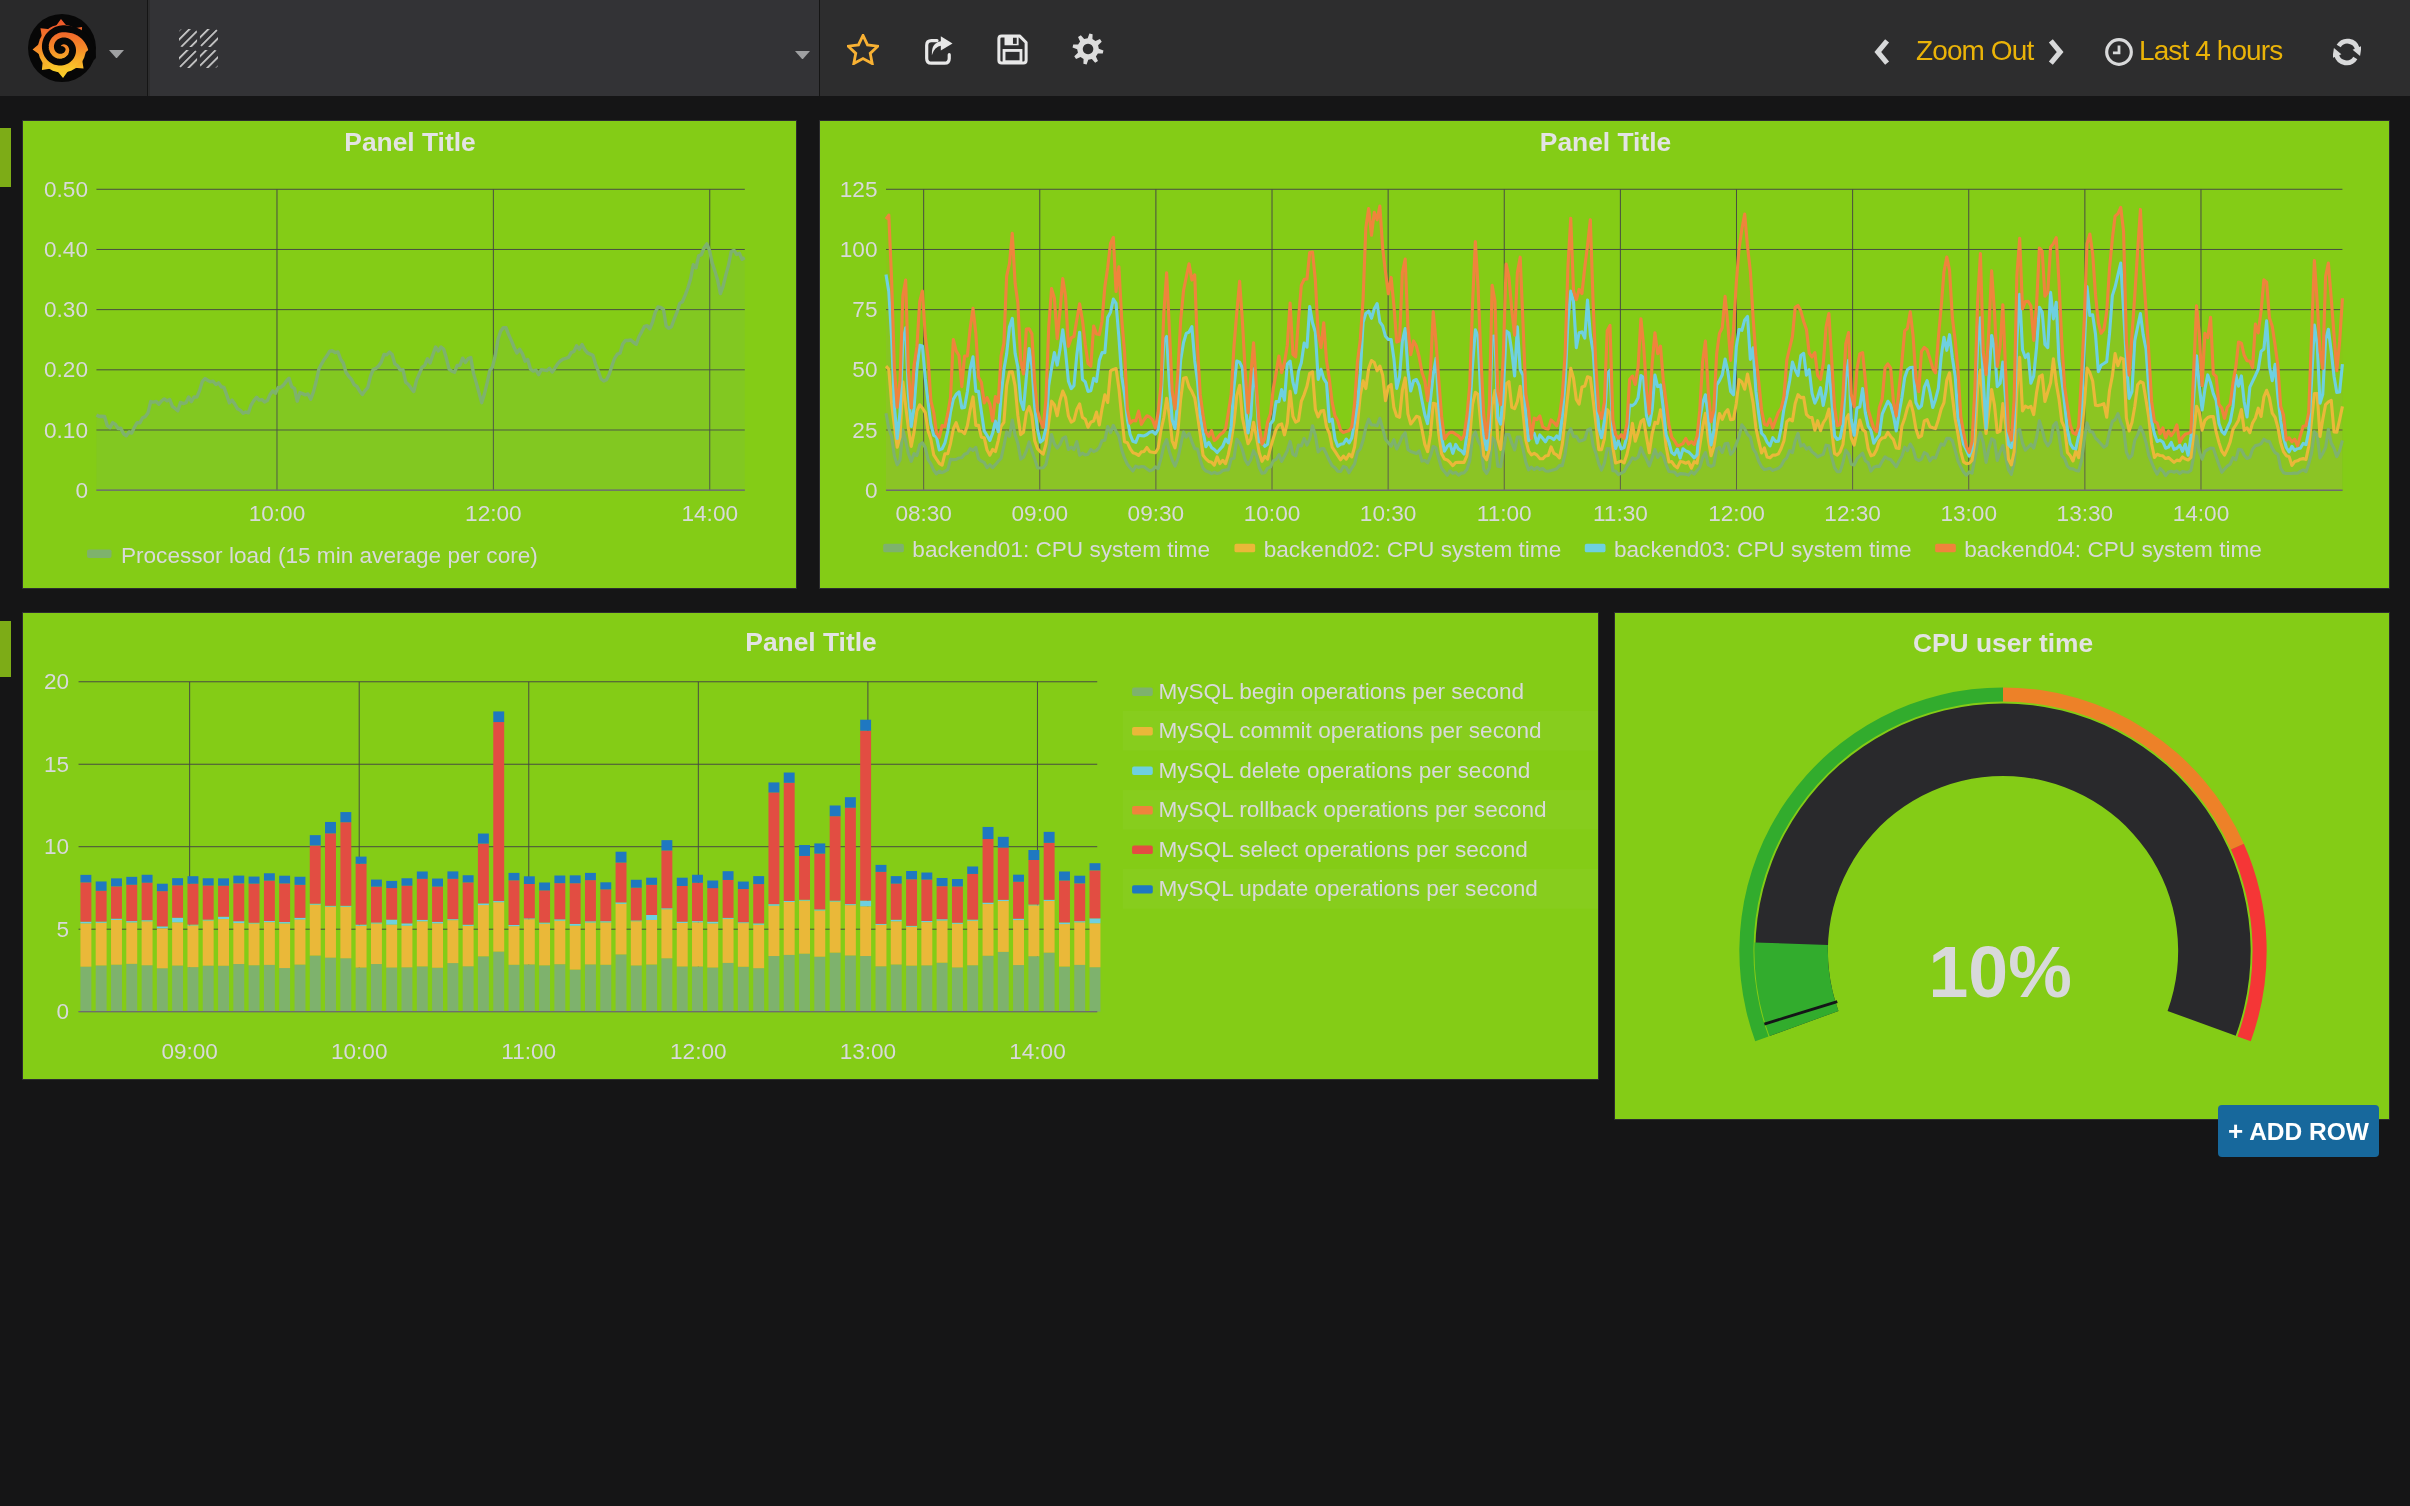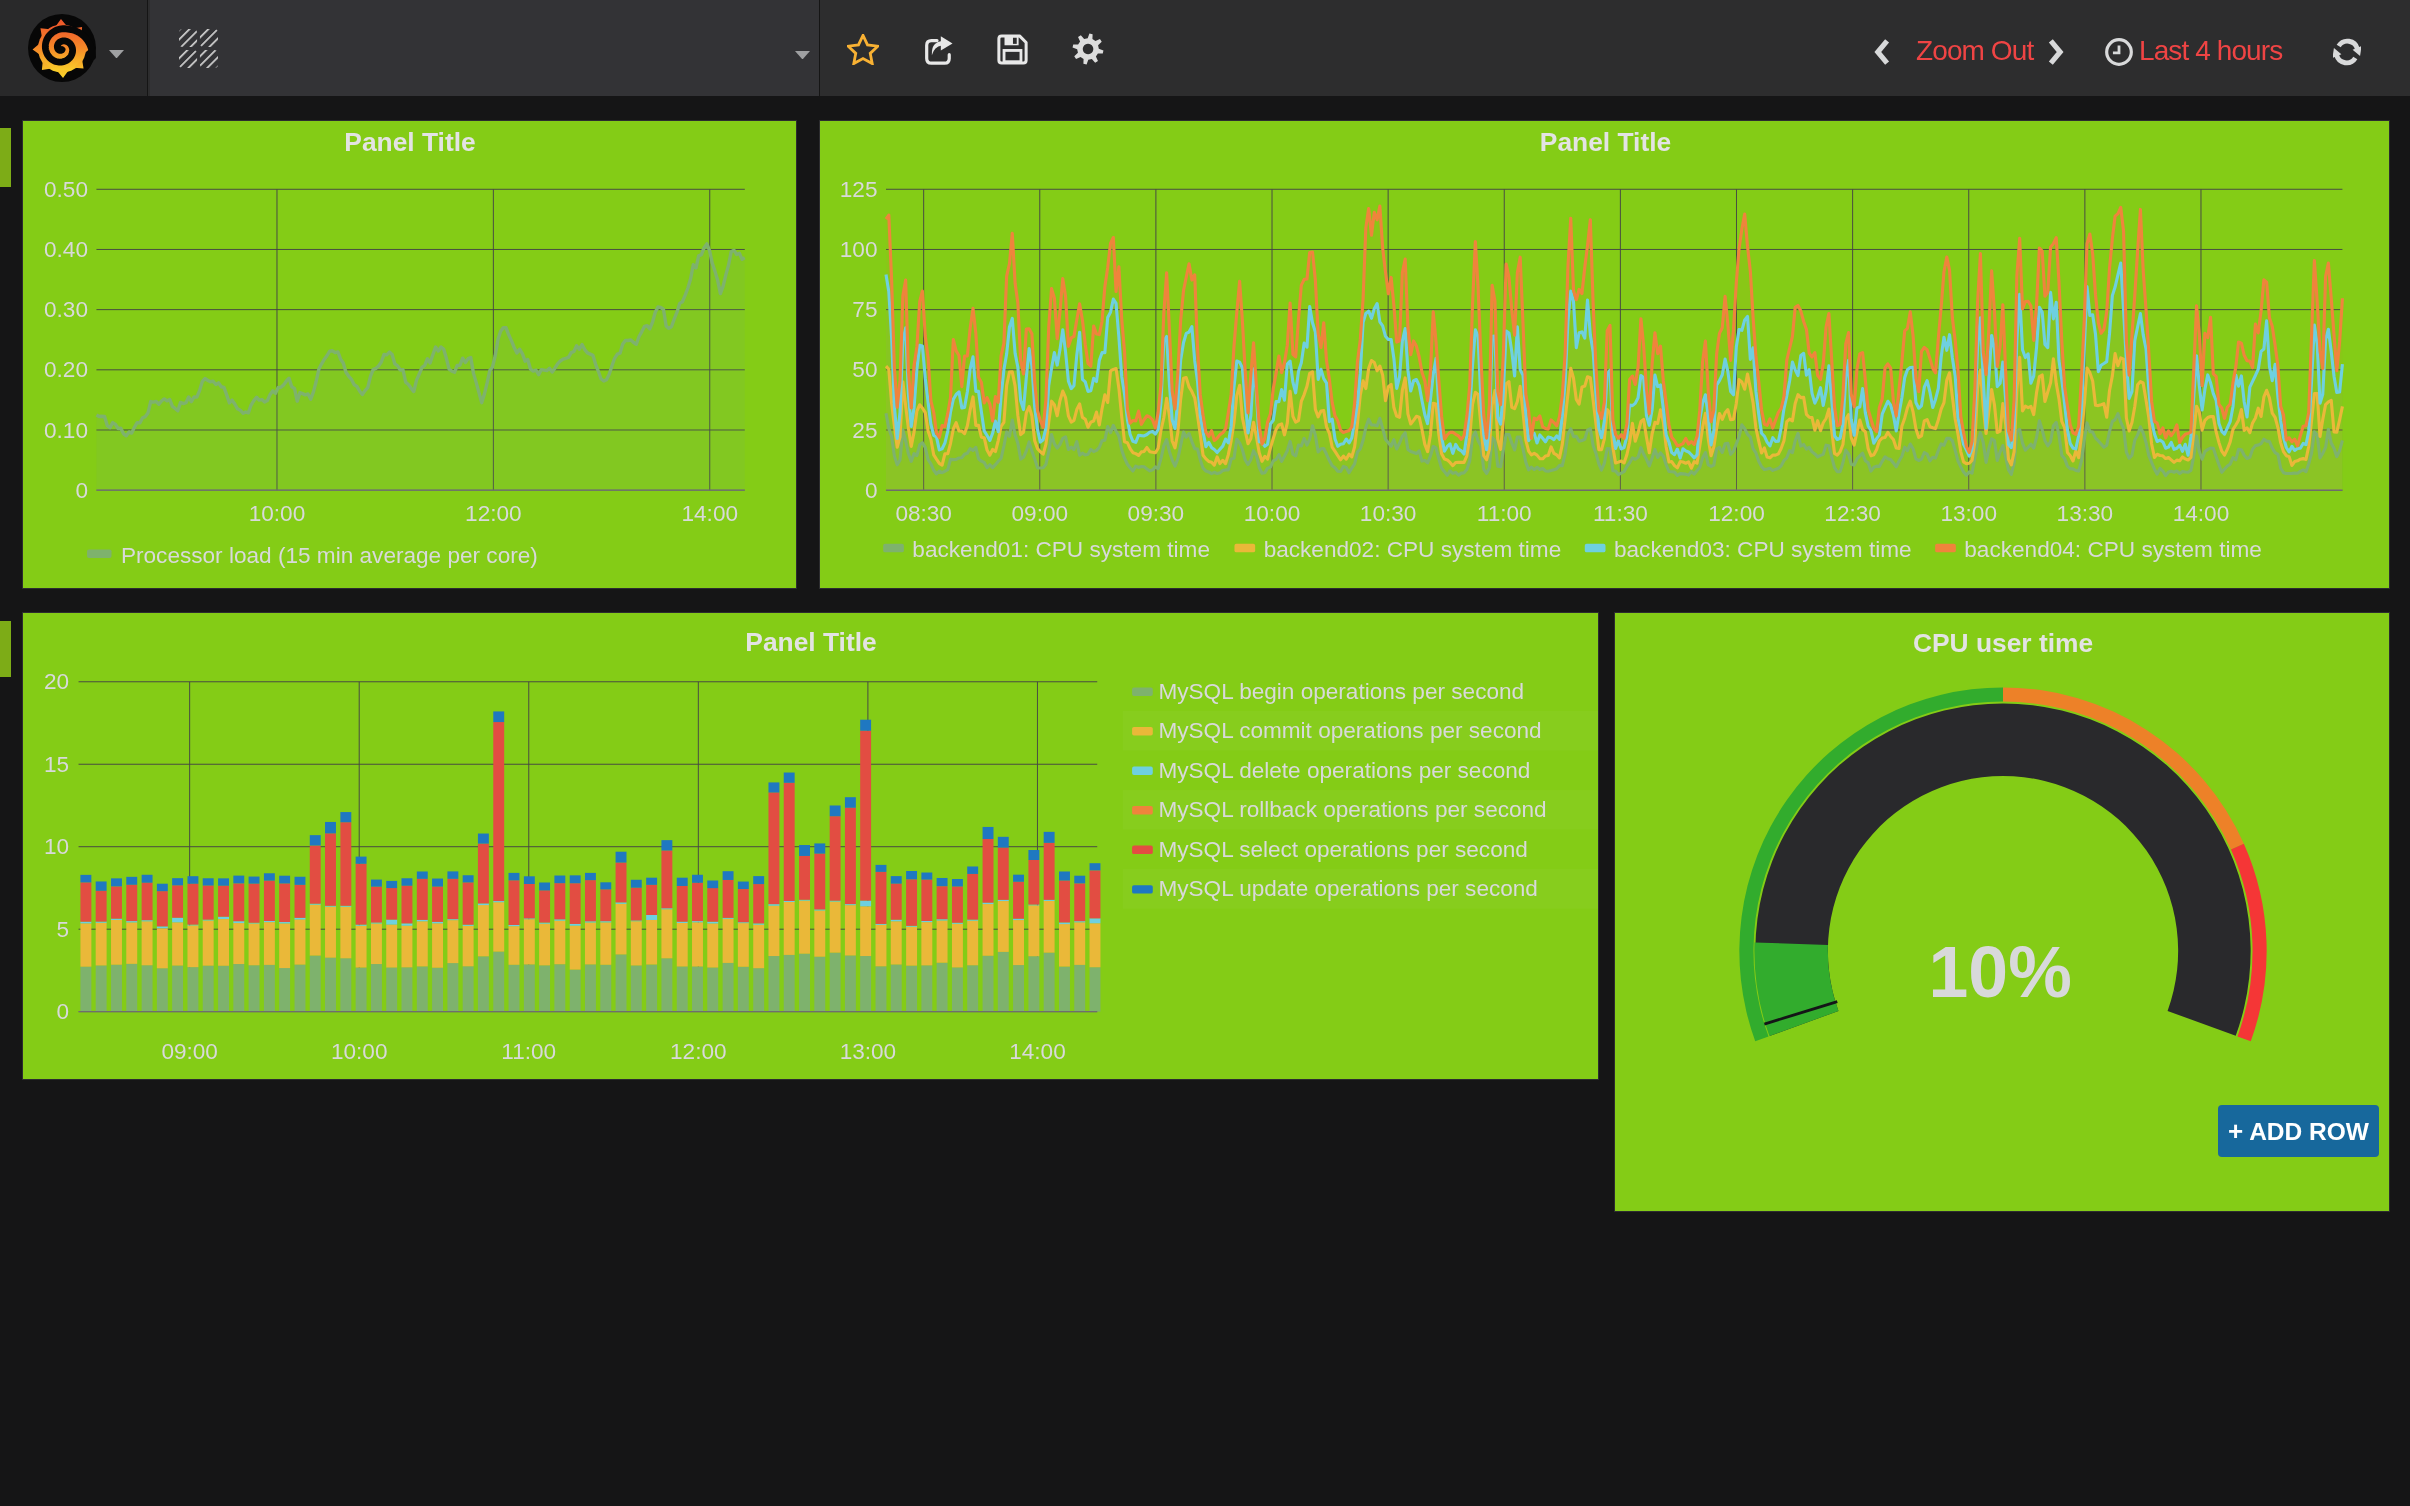--- a/index.html
+++ b/index.html
@@ -1,20 +1,20 @@
 <!DOCTYPE html>
 <html style="font-size:15px"><head><meta charset="utf-8"><style>
 * { margin:0; padding:0; box-sizing:border-box; }
 html,body { width:2411px; height:1507px; background:#151516; font-family:"Liberation Sans", sans-serif; overflow:hidden; -webkit-font-smoothing:antialiased; }
 .navbar { position:absolute; left:0; top:0; width:2411px; height:96px; background:#2d2d2e; }
 .nav-logo { position:absolute; left:0; top:0; width:148px; height:96px; background:#29292a; border-right:1.9px solid #151515; }
 .nav-title-sec { position:absolute; left:150px; top:0; width:670px; height:96px; background:#333336; border-right:1.9px solid #151515; }
 .nav-title { position:absolute; left:84px; top:0; height:96px; line-height:96px; color:#e3e3e3; font-size:29px; white-space:nowrap; }
 .icon { position:absolute; }
-.navtext { position:absolute; color:#ef4444; font-size:28px; letter-spacing:-0.9px; line-height:102px; top:0; height:96px; white-space:nowrap; }
+.navtext { position:absolute; color:#eab308; font-size:28px; letter-spacing:-0.9px; line-height:102px; top:0; height:96px; white-space:nowrap; }
 .panel { position:absolute; background:#84cc16; border:1.9px solid #2c2c2f; }
 .rowtab { position:absolute; left:0; width:11.3px; background:#7dac17; }
 .addrow { position:absolute; left:2218px; top:1105px; width:161px; height:52px; background:#17689c; border-radius:4px; color:#ffffff; font-size:24.5px; font-weight:bold; text-align:center; line-height:52px; }
 </style></head>
 <body>
 <div class="navbar">
   <div class="nav-logo">
       <div style="position:absolute;left:28px;top:14px;"><svg width="68" height="68" viewBox="0 0 72 72">
           <defs>
             <linearGradient id="lg" x1="0" y1="0" x2="0" y2="1">
@@ -542,21 +542,21 @@
       <text x="1206" y="175.0" font-size="24" fill="#d8d9da">MySQL delete operations per second</text>
       <rect x="1168" y="188.0" width="505" height="42" fill="rgba(255,255,255,0.032)"></rect>
       <rect x="1178" y="205.0" width="22" height="9" rx="2" fill="#ef843c"></rect>
       <text x="1206" y="217.0" font-size="24" fill="#d8d9da">MySQL rollback operations per second</text>
       <rect x="1178" y="247.0" width="22" height="9" rx="2" fill="#e24d42"></rect>
       <text x="1206" y="259.0" font-size="24" fill="#d8d9da">MySQL select operations per second</text>
       <rect x="1168" y="272.0" width="505" height="42" fill="rgba(255,255,255,0.032)"></rect>
       <rect x="1178" y="289.0" width="22" height="9" rx="2" fill="#1f78c1"></rect>
       <text x="1206" y="301.0" font-size="24" fill="#d8d9da">MySQL update operations per second</text>
     </svg></div>
-<div class="panel" style="left:1614px;top:612px;width:776px;height:600px;"><svg width="776" height="468" font-family="Liberation Sans, sans-serif" viewBox="0 0 824 497">
+<div class="panel" style="left:1614px;top:612px;width:776px;height:508px;"><svg width="776" height="468" font-family="Liberation Sans, sans-serif" viewBox="0 0 824 497">
       <text x="412" y="41" text-anchor="middle" font-size="28" font-weight="bold" fill="#e3e3e3">CPU user time</text>
       <path d="M 164.86 448.95 A 263.0 263.0 0 1 1 659.14 448.95 L 586.78 422.62 A 186.0 186.0 0 1 0 237.22 422.62 Z" fill="#29292c"></path>
       <path d="M 163.92 449.29 A 264.0 264.0 0 0 1 148.16 349.79 L 226.11 352.51 A 186.0 186.0 0 0 0 237.22 422.62 Z" fill="rgb(50,172,45)"></path>
       <line x1="236.0" y1="412.8" x2="157.6" y2="436.8" stroke="#141517" stroke-width="3"></line>
       <path d="M 148.89 454.77 A 280.0 280.0 0 0 1 412.00 79.00 L 412.00 94.00 A 265.0 265.0 0 0 0 162.98 449.64 Z" fill="rgb(50,172,45)"></path>
       <path d="M 412.00 79.00 A 280.0 280.0 0 0 1 667.79 245.11 L 654.09 251.21 A 265.0 265.0 0 0 0 412.00 94.00 Z" fill="rgb(237,129,40)"></path>
       <path d="M 667.79 245.11 A 280.0 280.0 0 0 1 675.11 454.77 L 661.02 449.64 A 265.0 265.0 0 0 0 654.09 251.21 Z" fill="rgb(245,54,54)"></path>
       <text x="409" y="408" text-anchor="middle" font-size="76" font-weight="bold" fill="#d8d9da">10%</text>
     </svg></div>
 <div class="addrow"><span style="font-size:26px;">+</span> ADD ROW</div>

